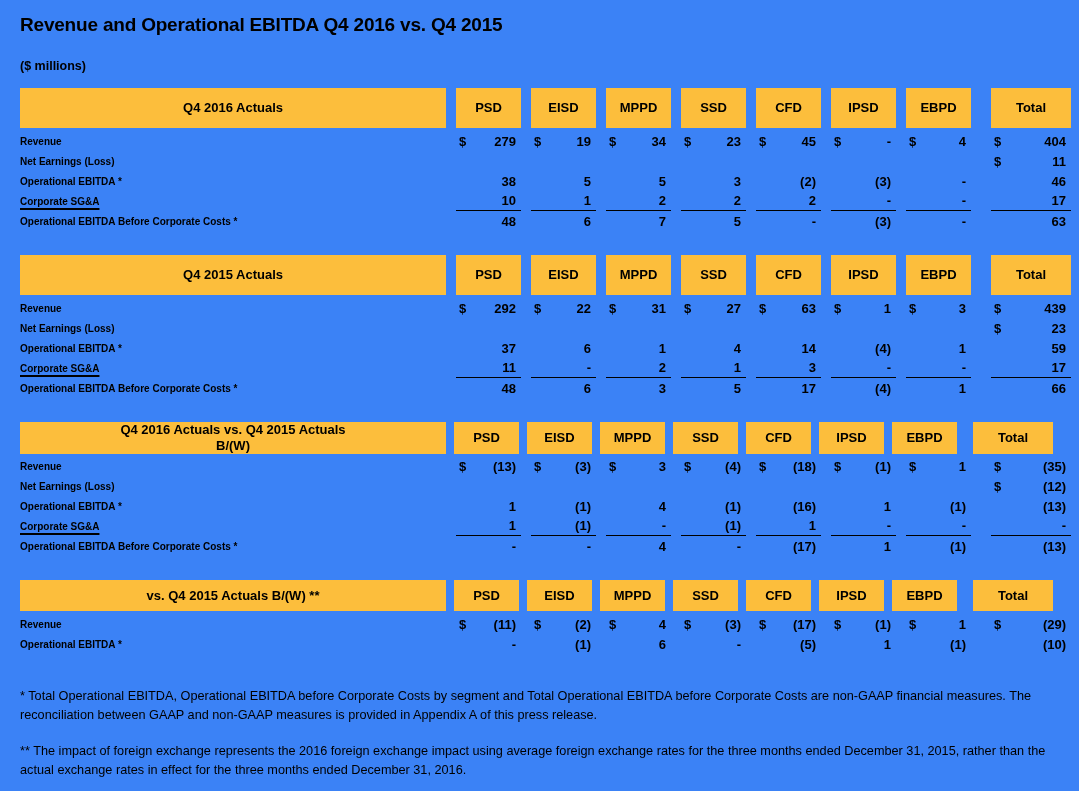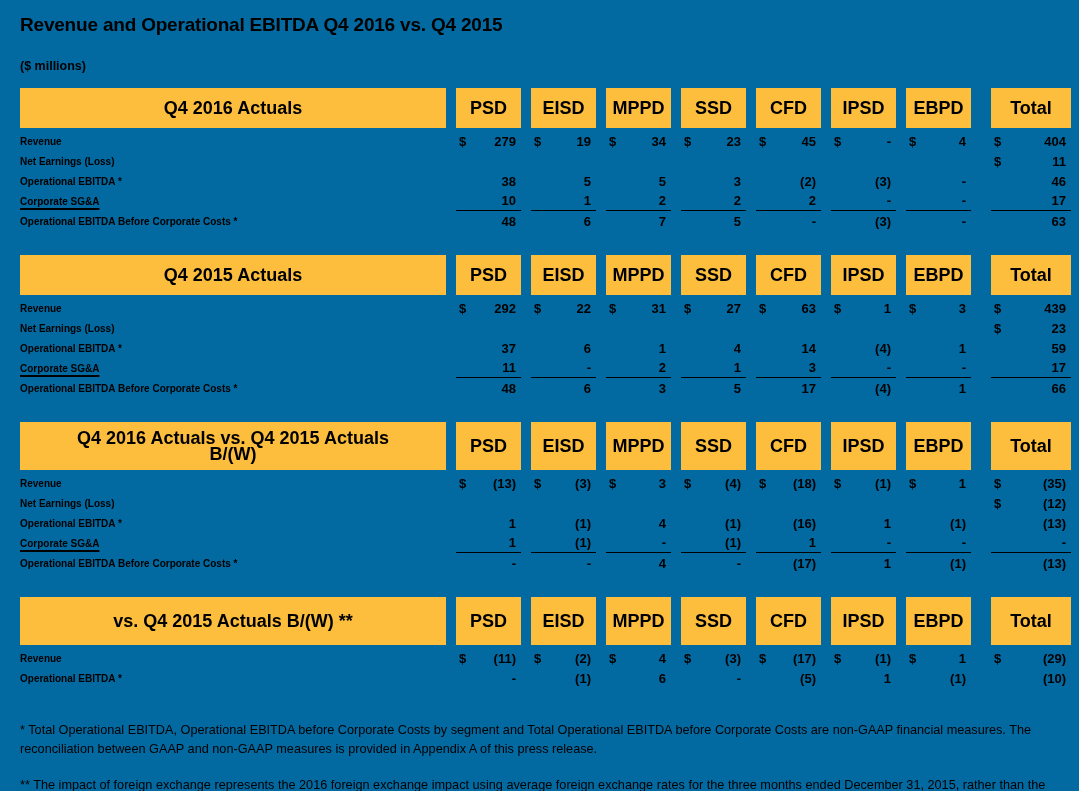--- a/index.html
+++ b/index.html
@@ -1,32 +1,32 @@
 <!DOCTYPE html>
 <html style="--orange: #FCBE3C;"><head>
 <meta charset="utf-8">
 <style>
   html,body{margin:0;padding:0;background:#ffffff;}
   body{font-family:"Liberation Sans",sans-serif;color:#000;}
   .page{position:relative;width:1079px;height:791px;box-sizing:border-box;
-        padding:12px 14px 0 20px;background:#0369a1;overflow:hidden;}
+        padding:12px 14px 0 20px;background:#3b82f6;overflow:hidden;}
   .title{font-size:19px;font-weight:700;letter-spacing:-0.2px;margin:2px 0 0 0;}
   .subtitle{font-size:12.5px;font-weight:700;margin-top:23px;}
 
   .grid{display:grid;
         grid-template-columns:426px repeat(7,65px) 0px 80px;
         column-gap:10px;}
   .section{margin-top:24px;}
   .section:first-of-type{margin-top:15px;}
 
   .hdr{height:40px;}
-  .hdr.tall{height:48px;}
+  .hdr.tall{height:31px;gap:8px;}
   .sec-label,.col-hdr{background:var(--orange,#FCBE3C);display:flex;flex-direction:column;
         align-items:center;justify-content:center;text-align:center;
-        font-weight:700;font-size:18px;line-height:16px;height:100%;box-sizing:border-box;}
+        font-weight:700;font-size:13px;line-height:16px;height:100%;box-sizing:border-box;}
   .col-hdr{flex-direction:row;}
 
   .rows{margin-top:3px;}
   .row{height:20px;align-items:center;}
   .rlabel{font-weight:700;font-size:10px;white-space:nowrap;align-self:center;}
   .rlabel .lbl-ul{text-decoration:underline;text-decoration-thickness:1.5px;text-underline-offset:3px;}
   .cell{display:flex;align-items:center;box-sizing:border-box;height:100%;
         font-weight:700;font-size:13px;padding:0 5px 0 3px;}
   .cell .cur{flex:0 0 auto;}
   .cell .num{margin-left:auto;text-align:right;}

